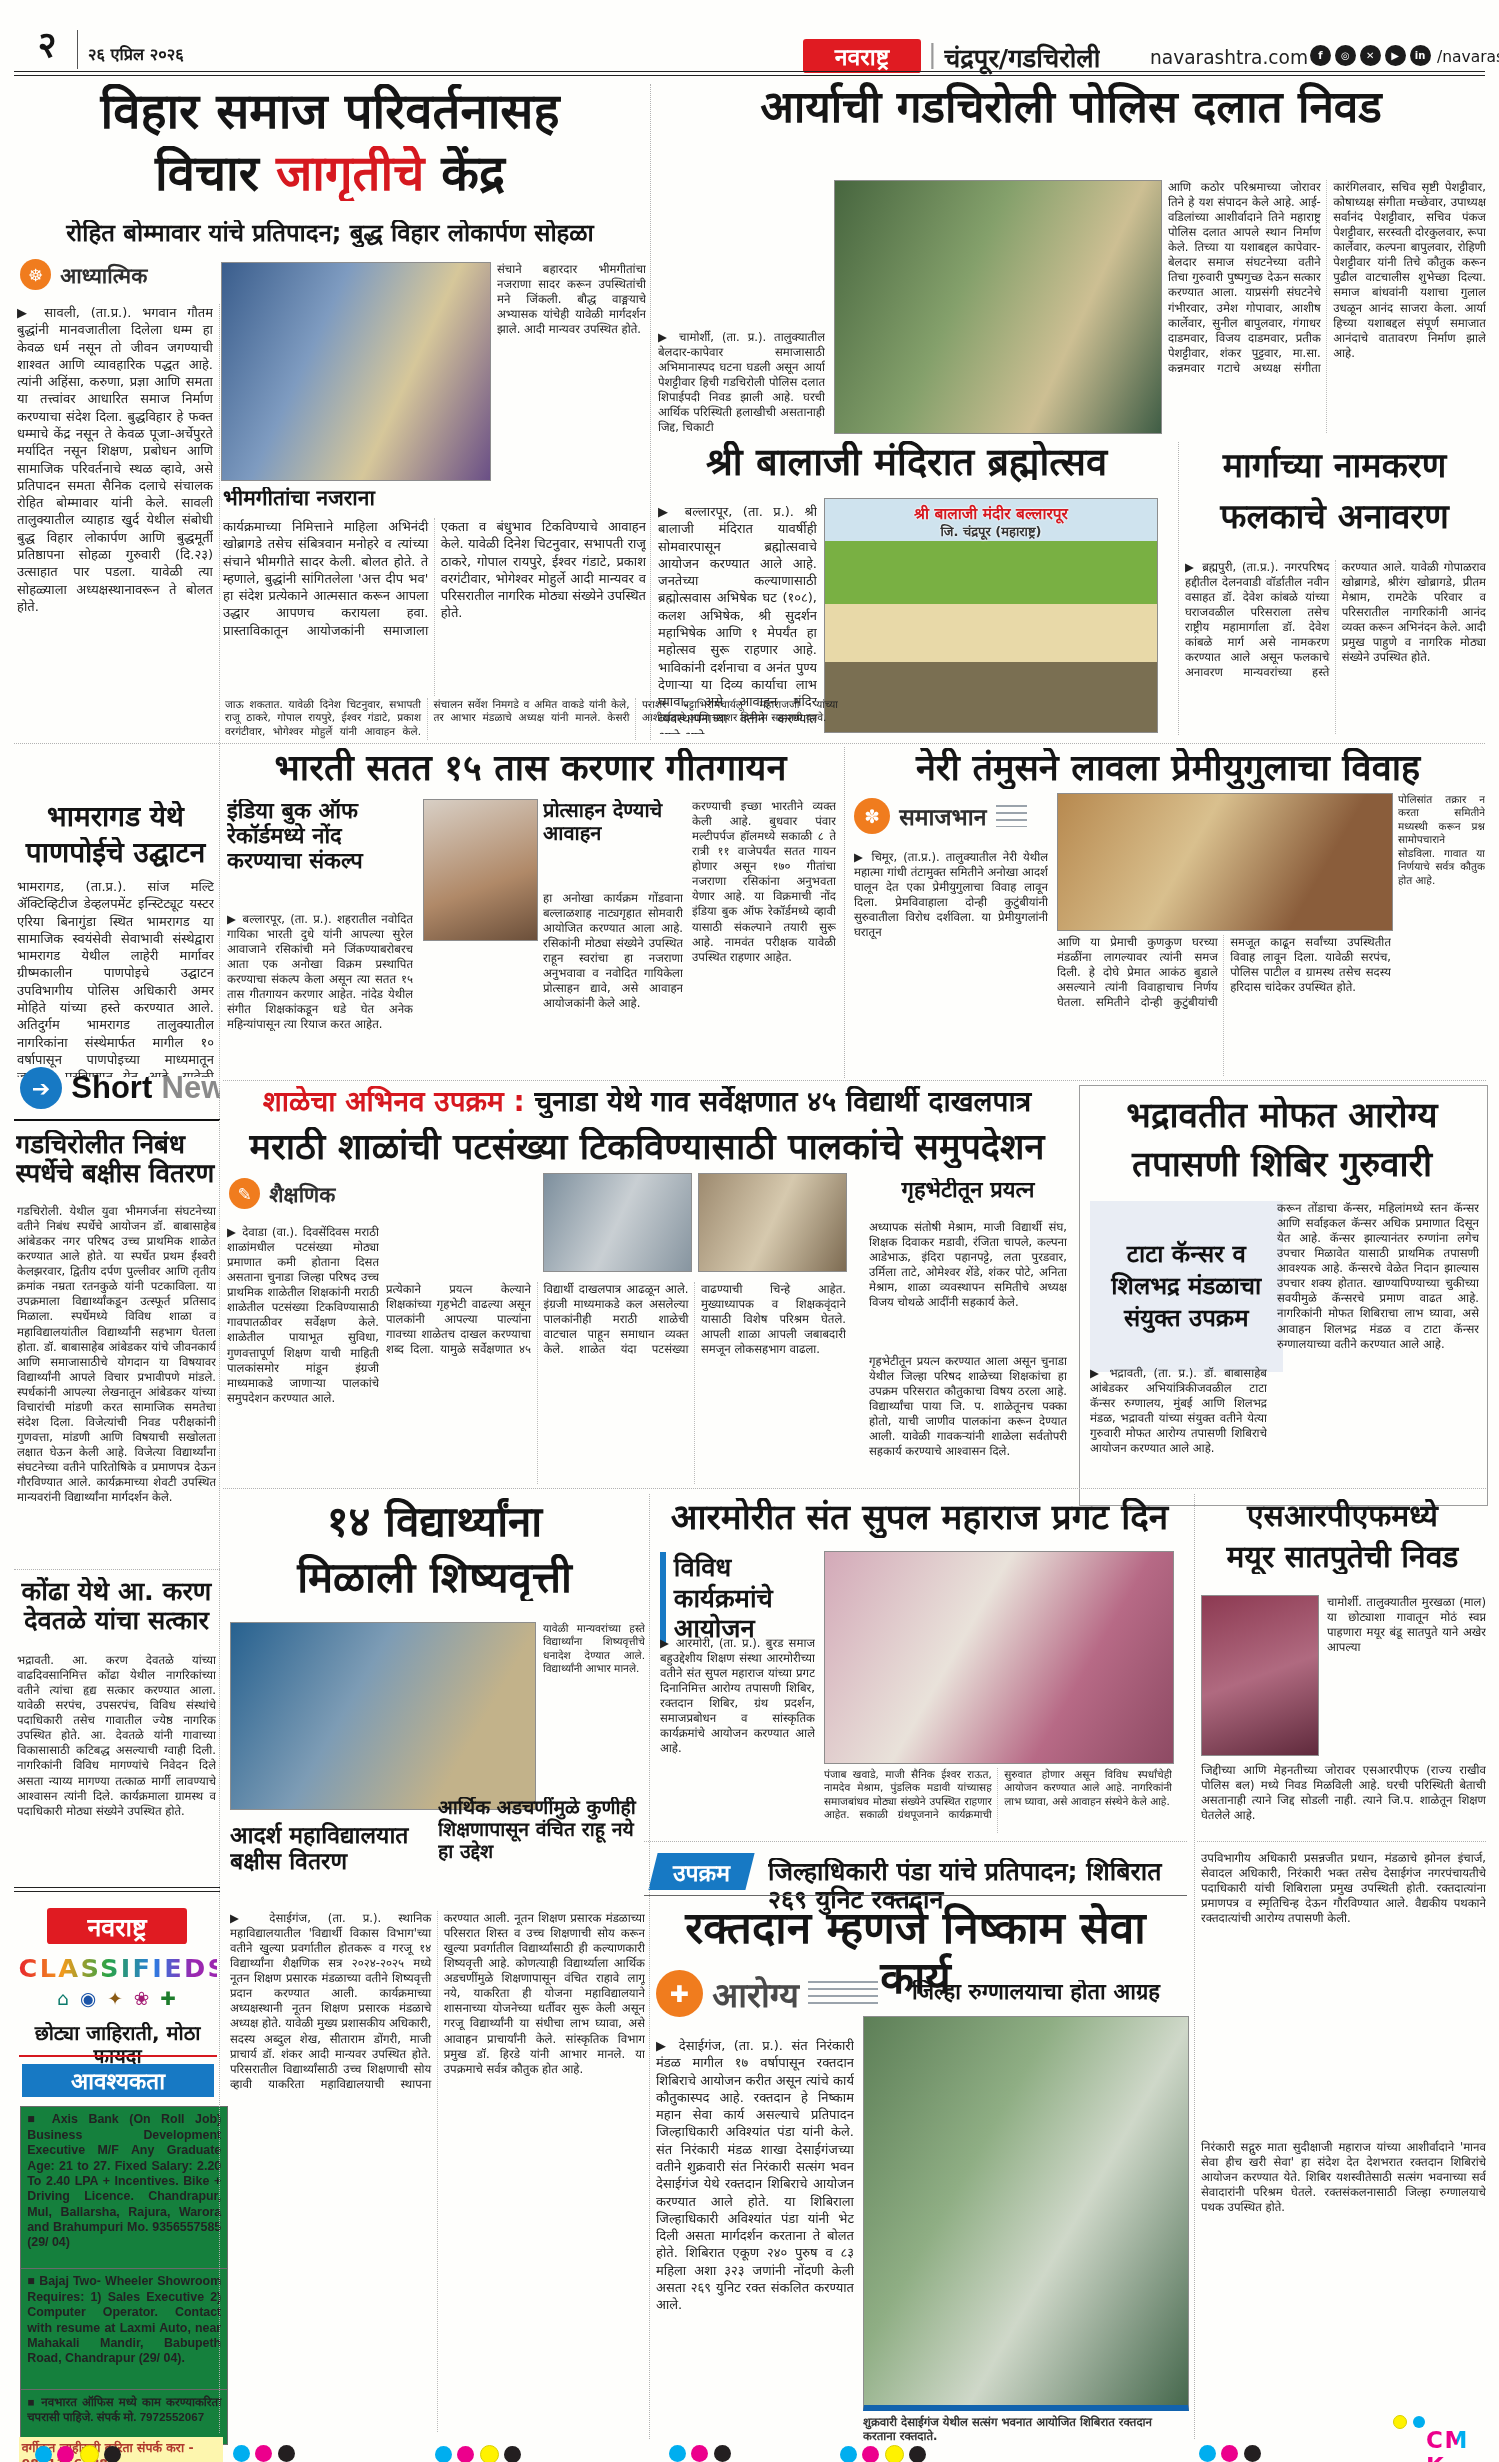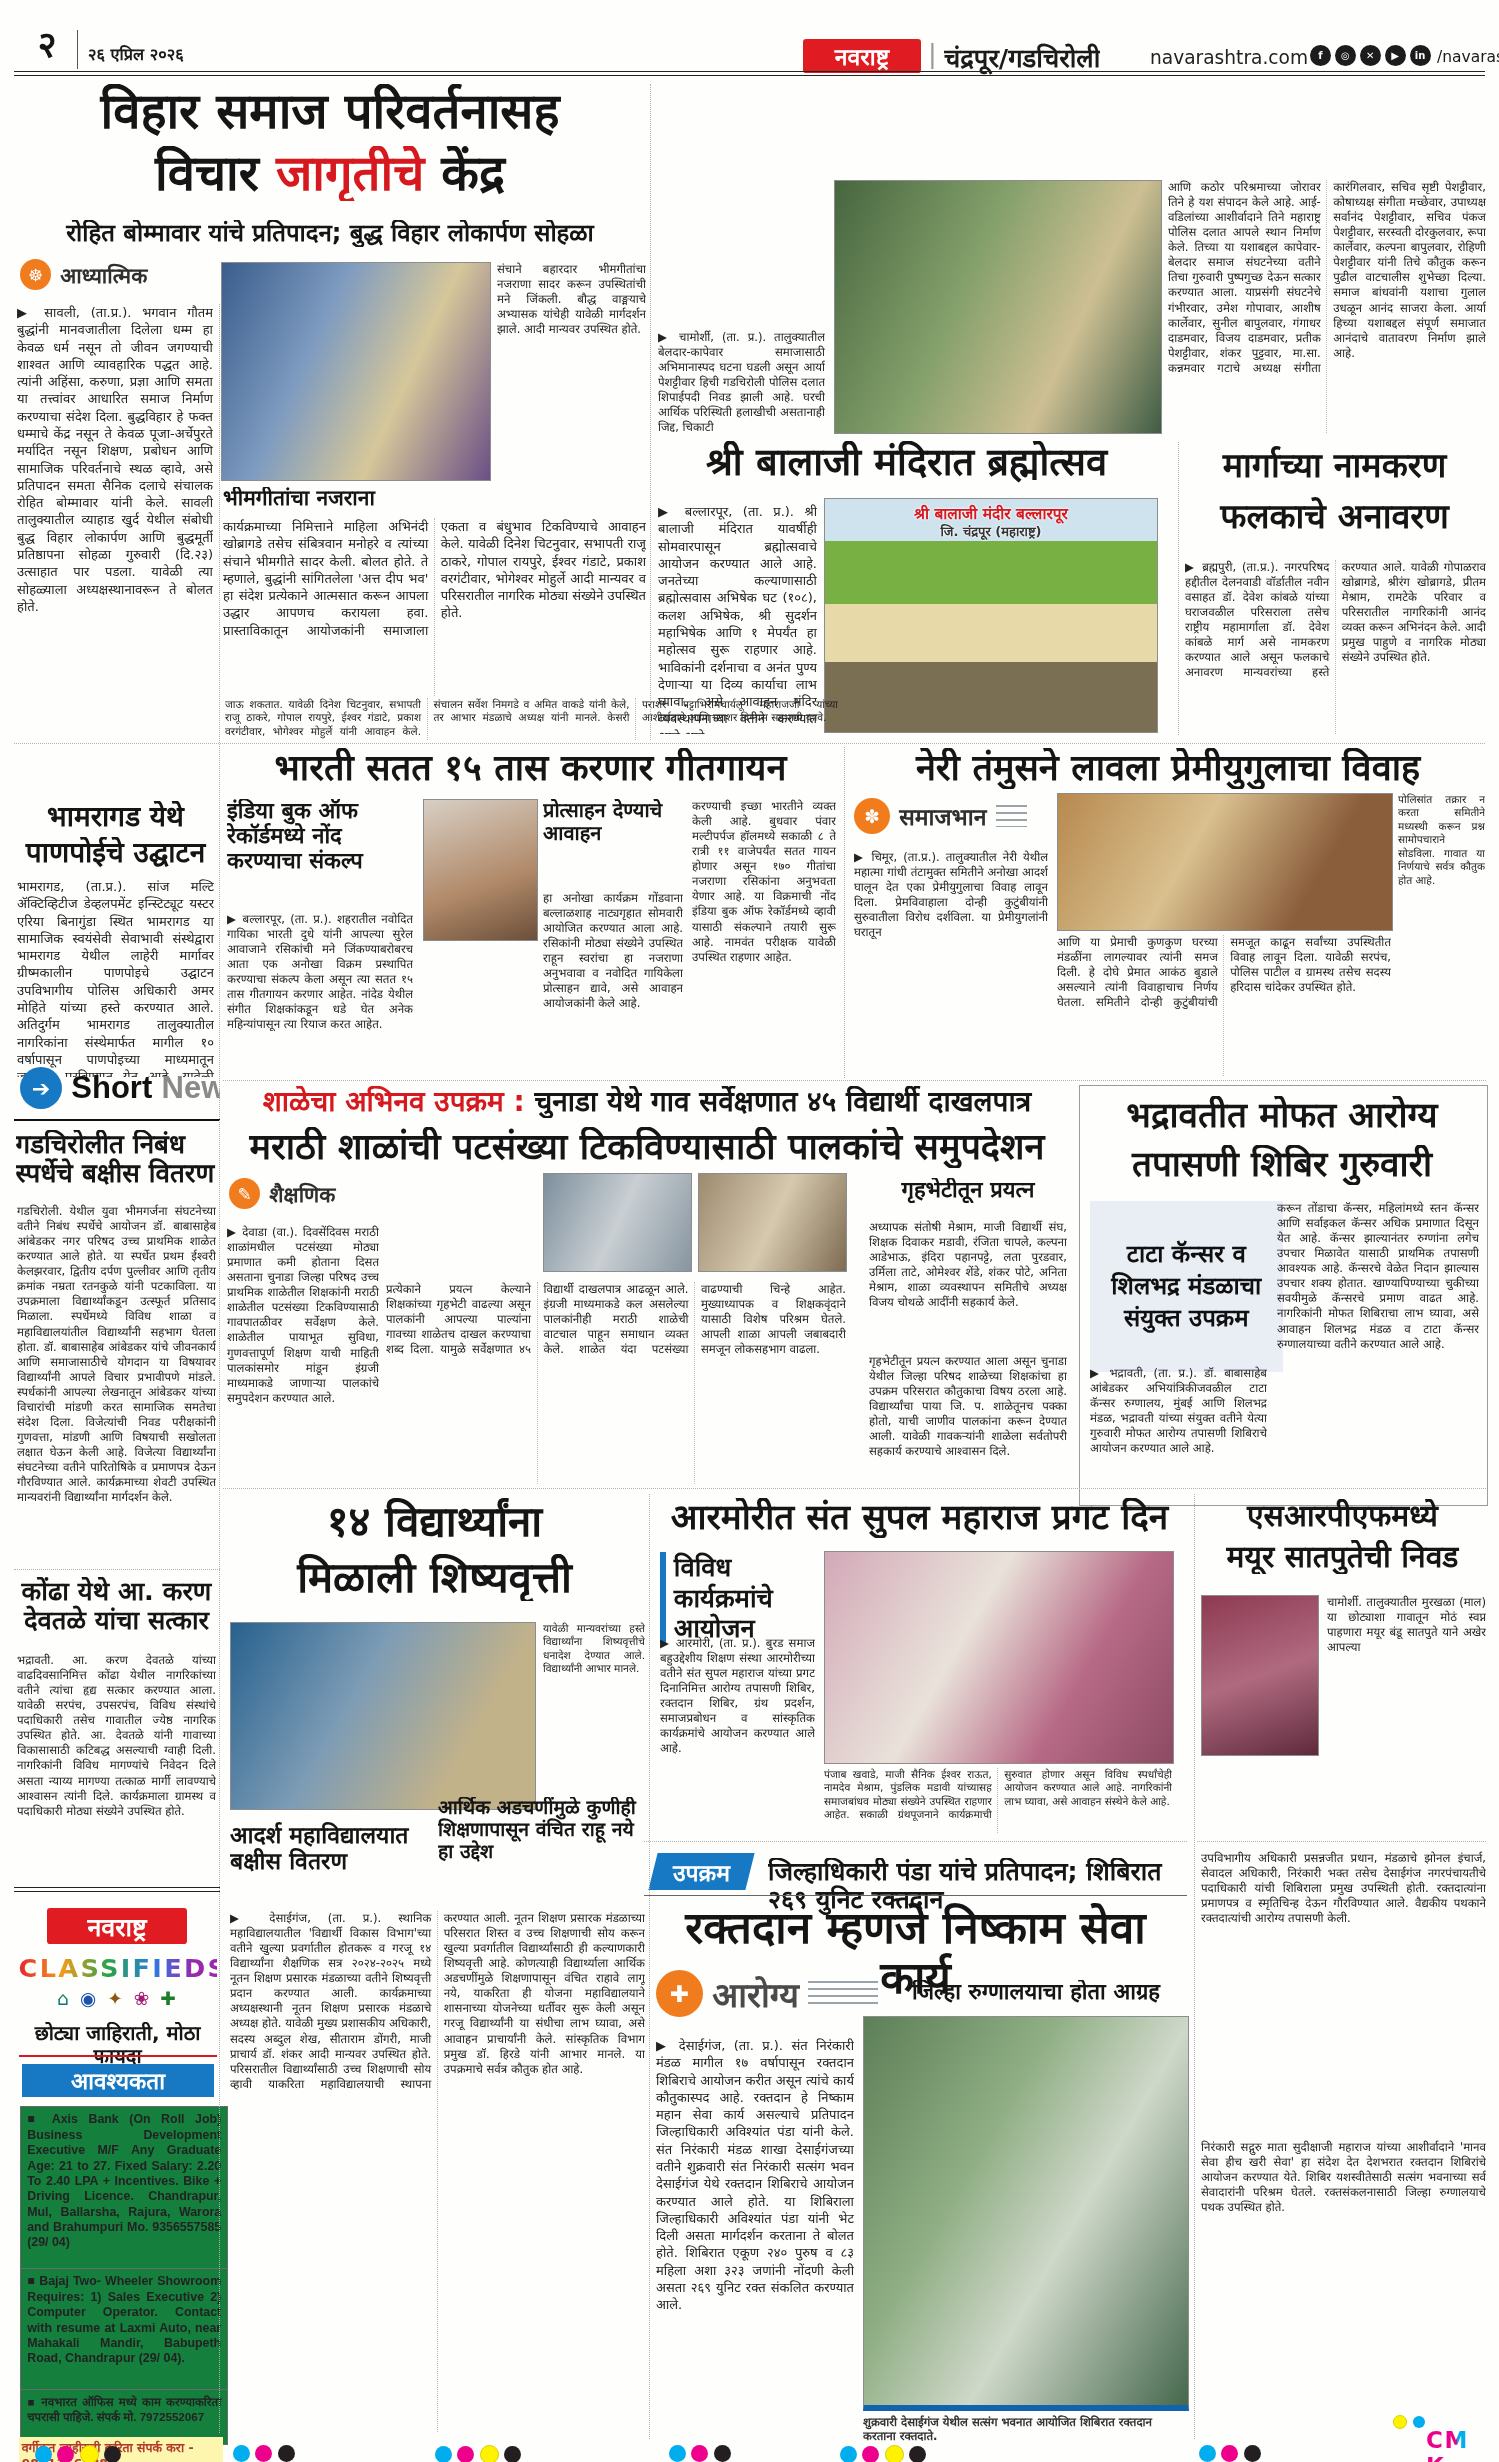--- a/index.html
+++ b/index.html
@@ -75,20 +75,21 @@
   <div class="abs badge" style="left:20px;top:259px;width:233px;">
     <span class="bicon" style="width:31px;height:31px;font-size:17px;">☸</span>
     <span class="blabel" style="font-size:21px;">आध्यात्मिक</span>
   </div>
   <div class="abs bt" style="left:17px;top:304px;width:196px;height:486px;">▶ सावली, (ता.प्र.). भगवान गौतम बुद्धांनी मानवजातीला दिलेला धम्म हा केवळ धर्म नसून तो जीवन जगण्याची शाश्वत आणि व्यावहारिक पद्धत आहे. त्यांनी अहिंसा, करुणा, प्रज्ञा आणि समता या तत्त्वांवर आधारित समाज निर्माण करण्याचा संदेश दिला. बुद्धविहार हे फक्त धम्माचे केंद्र नसून ते केवळ पूजा-अर्चेपुरते मर्यादित नसून शिक्षण, प्रबोधन आणि सामाजिक परिवर्तनाचे स्थळ व्हावे, असे प्रतिपादन समता सैनिक दलाचे संचालक रोहित बोम्मावार यांनी केले. सावली तालुक्यातील व्याहाड खुर्द येथील संबोधी बुद्ध विहार लोकार्पण आणि बुद्धमूर्ती प्रतिष्ठापना सोहळा गुरुवारी (दि.२३) उत्साहात पार पडला. यावेळी त्या सोहळ्याला अध्यक्षस्थानावरून ते बोलत होते.</div>
   <div class="abs photo" style="left:221px;top:262px;width:268px;height:217px;background:linear-gradient(115deg,#3a5d8c,#7e9bc0 35%,#d6c79a 65%,#6a4f86);"></div>
   <div class="abs bt sm" style="left:497px;top:262px;width:149px;height:237px;">संचाने बहारदार भीमगीतांचा नजराणा सादर करून उपस्थितांची मने जिंकली. बौद्ध वाङ्मयाचे अभ्यासक यांचेही यावेळी मार्गदर्शन झाले. आदी मान्यवर उपस्थित होते.</div>
   <div class="abs hl left" style="left:223px;top:487px;width:268px;font-size:21px;">भीमगीतांचा नजराना</div>
   <div class="abs bt c2" style="left:223px;top:518px;width:423px;height:178px;">कार्यक्रमाच्या निमित्ताने माहिला अभिनंदी खोब्रागडे तसेच संबित्रवान मनोहरे व त्यांच्या संचाने भीमगीते सादर केली. बोलत होते. ते म्हणाले, बुद्धांनी सांगितलेला 'अत्त दीप भव' हा संदेश प्रत्येकाने आत्मसात करून आपला उद्धार आपणच करायला हवा. प्रास्ताविकातून आयोजकांनी समाजाला एकता व बंधुभाव टिकविण्याचे आवाहन केले. यावेळी दिनेश चिटनुवार, सभापती राजू ठाकरे, गोपाल रायपुरे, ईश्वर गंडाटे, प्रकाश वरगंटीवार, भोगेश्वर मोहुर्ले आदी मान्यवर व परिसरातील नागरिक मोठ्या संख्येने उपस्थित होते.</div>
 
+  <div class="abs hl" style="left:656px;top:82px;width:830px;font-size:44px;">आर्याची गडचिरोली पोलिस दलात निवड</div>
   <div class="abs bt sm" style="left:658px;top:330px;width:167px;height:102px;">▶ चामोर्शी, (ता. प्र.). तालुक्यातील बेलदार-कापेवार समाजासाठी अभिमानास्पद घटना घडली असून आर्या पेशट्टीवार हिची गडचिरोली पोलिस दलात शिपाईपदी निवड झाली आहे. घरची आर्थिक परिस्थिती हलाखीची असतानाही जिद्द, चिकाटी</div>
   <div class="abs photo" style="left:834px;top:180px;width:326px;height:252px;background:linear-gradient(115deg,#47663f,#84a06b 40%,#cdbf93 70%,#3f5d45);"></div>
   <div class="abs bt sm c2" style="left:1168px;top:180px;width:318px;height:253px;">आणि कठोर परिश्रमाच्या जोरावर तिने हे यश संपादन केले आहे. आई-वडिलांच्या आशीर्वादाने तिने महाराष्ट्र पोलिस दलात आपले स्थान निर्माण केले. तिच्या या यशाबद्दल कापेवार-बेलदार समाज संघटनेच्या वतीने तिचा गुरुवारी पुष्पगुच्छ देऊन सत्कार करण्यात आला. याप्रसंगी संघटनेचे गंभीरवार, उमेश गोपावार, आशीष कार्लेवार, सुनील बापुलवार, गंगाधर दाडमवार, विजय दाडमवार, प्रतीक पेशट्टीवार, शंकर पुट्टवार, मा.सा. कन्नमवार गटाचे अध्यक्ष संगीता कारंगिलवार, सचिव सृष्टी पेशट्टीवार, कोषाध्यक्ष संगीता मच्छेवार, उपाध्यक्ष सर्वानंद पेशट्टीवार, सचिव पंकज पेशट्टीवार, सरस्वती दोरकुलवार, रूपा कार्लेवार, कल्पना बापुलवार, रोहिणी पेशट्टीवार यांनी तिचे कौतुक करून पुढील वाटचालीस शुभेच्छा दिल्या. समाज बांधवांनी यशाचा गुलाल उधळून आनंद साजरा केला. आर्या हिच्या यशाबद्दल संपूर्ण समाजात आनंदाचे वातावरण निर्माण झाले आहे.</div>
 
   <div class="abs hl" style="left:656px;top:441px;width:501px;font-size:38px;">श्री बालाजी मंदिरात ब्रह्मोत्सव</div>
   <div class="abs bt" style="left:658px;top:503px;width:159px;height:231px;">▶ बल्लारपूर, (ता. प्र.). श्री बालाजी मंदिरात यावर्षीही सोमवारपासून ब्रह्मोत्सवाचे आयोजन करण्यात आले आहे. जनतेच्या कल्याणासाठी ब्रह्मोत्सवास अभिषेक घट (१०८), कलश अभिषेक, श्री सुदर्शन महाभिषेक आणि १ मेपर्यंत हा महोत्सव सुरू राहणार आहे. भाविकांनी दर्शनाचा व अनंत पुण्य देणाऱ्या या दिव्य कार्याचा लाभ घ्यावा, असे आवाहन मंदिर व्यवस्थापनाच्या वतीने करण्यात आले आहे.</div>
   <div class="abs photo" style="left:824px;top:498px;width:332px;height:233px;background:linear-gradient(180deg,#cfe3ee 0 18%,#79b043 18% 45%,#e8d9a8 45% 70%,#7a6f52 70%);">
     <div class="overlaytxt" style="font-size:15.5px;">श्री बालाजी मंदीर बल्लारपूर</div>
     <div class="overlaytxt" style="top:23px;font-size:13px;color:#333;">जि. चंद्रपूर (महाराष्ट्र)</div>
   </div>
@@ -181,20 +182,21 @@
     <span>आयोजन</span>
   </div>
   <div class="abs bt sm" style="left:660px;top:1636px;width:155px;height:196px;">▶ आरमोरी, (ता. प्र.). बुरड समाज बहुउद्देशीय शिक्षण संस्था आरमोरीच्या वतीने संत सुपल महाराज यांच्या प्रगट दिनानिमित्त आरोग्य तपासणी शिबिर, रक्तदान शिबिर, ग्रंथ प्रदर्शन, समाजप्रबोधन व सांस्कृतिक कार्यक्रमांचे आयोजन करण्यात आले आहे.</div>
   <div class="abs photo" style="left:824px;top:1551px;width:348px;height:211px;background:linear-gradient(120deg,#d3a9b8,#e9e2da 40%,#b76a86 70%,#8d4a63);"></div>
   <div class="abs bt xs c2" style="left:824px;top:1768px;width:348px;height:65px;">पंजाब खवाडे, माजी सै‍निक ईश्वर राऊत, नामदेव मेश्राम, पुंडलिक मडावी यांच्यासह समाजबांधव मोठ्या संख्येने उपस्थित राहणार आहेत. सकाळी ग्रंथपूजनाने कार्यक्रमाची सुरुवात होणार असून विविध स्पर्धांचेही आयोजन करण्यात आले आहे. नागरिकांनी लाभ घ्यावा, असे आवाहन संस्थेने केले आहे.</div>
 
   <div class="abs hl" style="left:1199px;top:1499px;width:287px;font-size:30px;">एसआरपीएफमध्ये</div>
   <div class="abs hl" style="left:1199px;top:1540px;width:287px;font-size:30px;">मयूर सातपुतेची निवड</div>
   <div class="abs photo" style="left:1201px;top:1595px;width:116px;height:159px;background:linear-gradient(160deg,#8d3a52,#b06a80 50%,#5f2a3c);"></div>
   <div class="abs bt sm" style="left:1327px;top:1595px;width:159px;height:160px;">चामोर्शी. तालुक्यातील मुरखळा (माल) या छोट्याशा गावातून मोठं स्वप्न पाहणारा मयूर बंडू सातपुते याने अखेर आपल्या</div>
+  <div class="abs bt sm" style="left:1201px;top:1763px;width:285px;height:71px;">जिद्दीच्या आणि मेहनतीच्या जोरावर एसआरपीएफ (राज्य राखीव पोलिस बल) मध्ये निवड मिळविली आहे. घरची परिस्थिती बेताची असतानाही त्याने जिद्द सोडली नाही. त्याने जि.प. शाळेतून शिक्षण घेतलेले आहे.</div>
 
   <div class="abs hdot" style="left:644px;top:1841px;width:543px;"></div>
   <div class="abs hdot" style="left:1197px;top:1841px;width:289px;"></div>
 
   <div class="abs bluetag" style="left:653px;top:1853px;width:97px;height:37px;font-size:23px;">
       <span>उपक्रम</span>
     </div>
   <div class="abs hl left" style="left:768px;top:1858px;width:419px;font-size:25px;">जिल्हाधिकारी पंडा यांचे प्रतिपादन; शिबिरात २६९ युनिट रक्तदान</div>
   <div class="abs" style="left:644px;top:1895px;width:543px;border-top:1.6px solid #666;"></div>
   <div class="abs hl" style="left:644px;top:1903px;width:543px;font-size:44px;">रक्तदान म्हणजे निष्काम सेवा कार्य</div>

